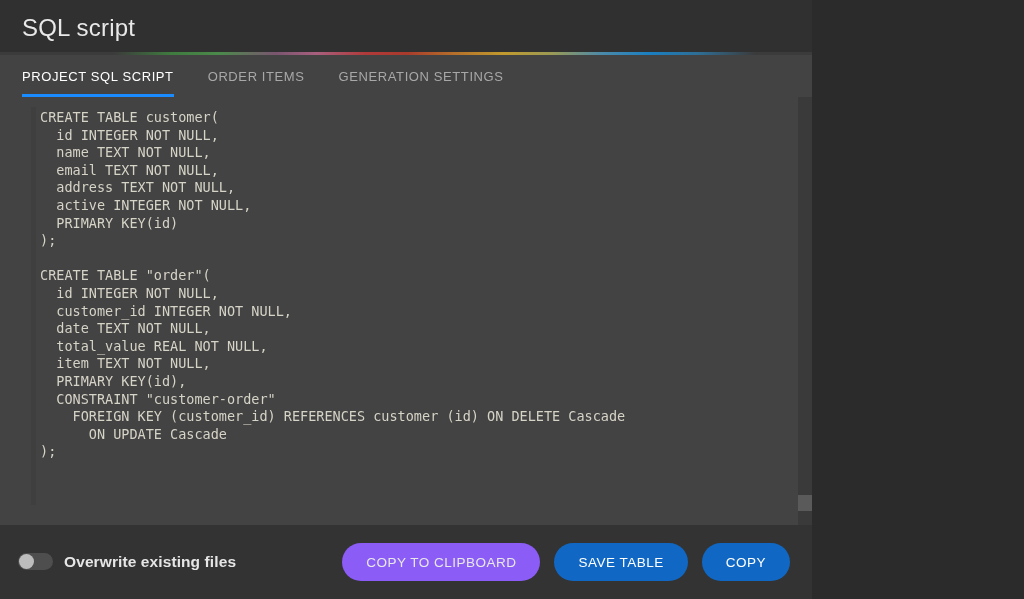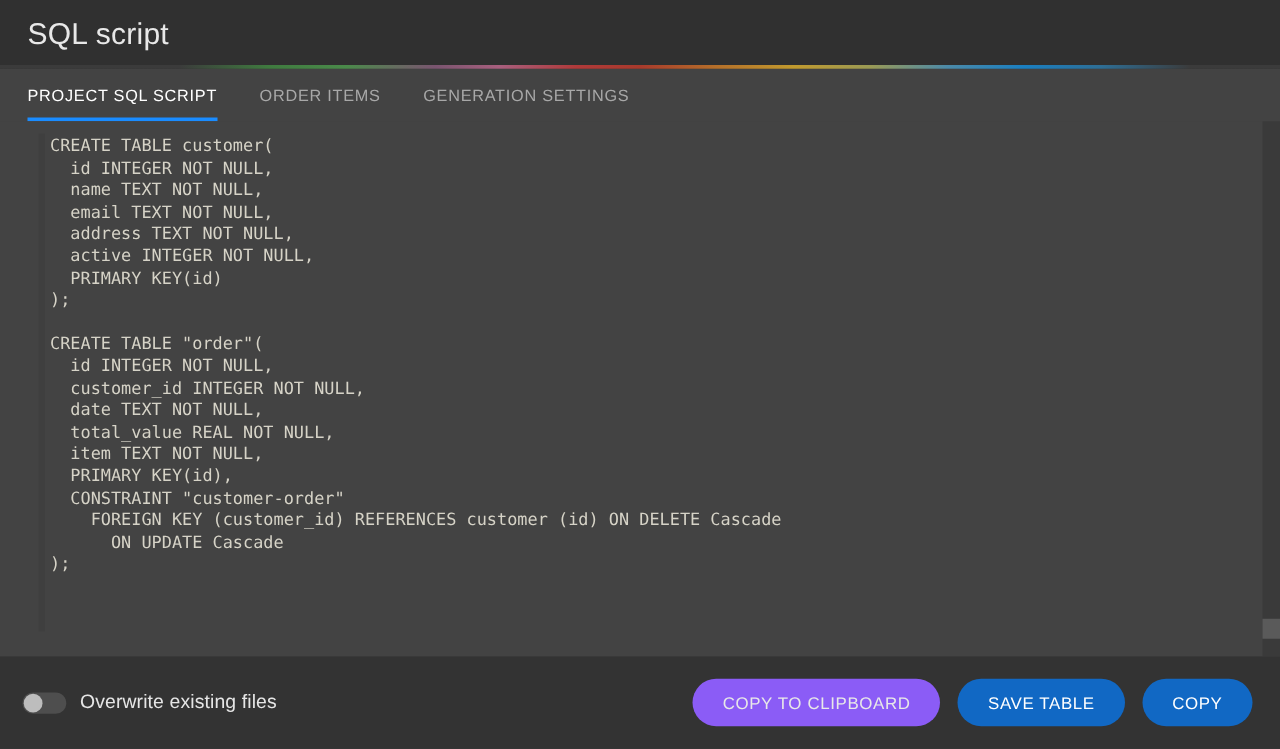--- a/index.html
+++ b/index.html
@@ -6,21 +6,21 @@
     margin: 0;
     padding: 0;
     background: #2b2b2b;
   }
   body {
     font-family: "Liberation Sans", sans-serif;
     -webkit-font-smoothing: antialiased;
   }
   #app {
     position: relative;
-    width: 1024px;
+    width: 812px;
     height: 599px;
     overflow: hidden;
     background: #434343;
     display: flex;
     flex-direction: column;
   }
 
   
   .header {
     height: 55px;
@@ -150,24 +150,25 @@
     flex: 0 0 74px;
     background: #333333;
     display: flex;
     align-items: center;
     justify-content: space-between;
     padding: 0 22px 0 18px;
     box-sizing: border-box;
   }
   .toggle-group {
     display: flex;
-    align-items: flex-end;
+    align-items: flex-start;
     gap: 11px;
     cursor: pointer;
     user-select: none;
+    font-weight: bold;
   }
   .toggle {
     position: relative;
     width: 35px;
     height: 17px;
     border-radius: 9px;
     background: #4e4e4e;
     flex: 0 0 auto;
   }
   .toggle-knob {

